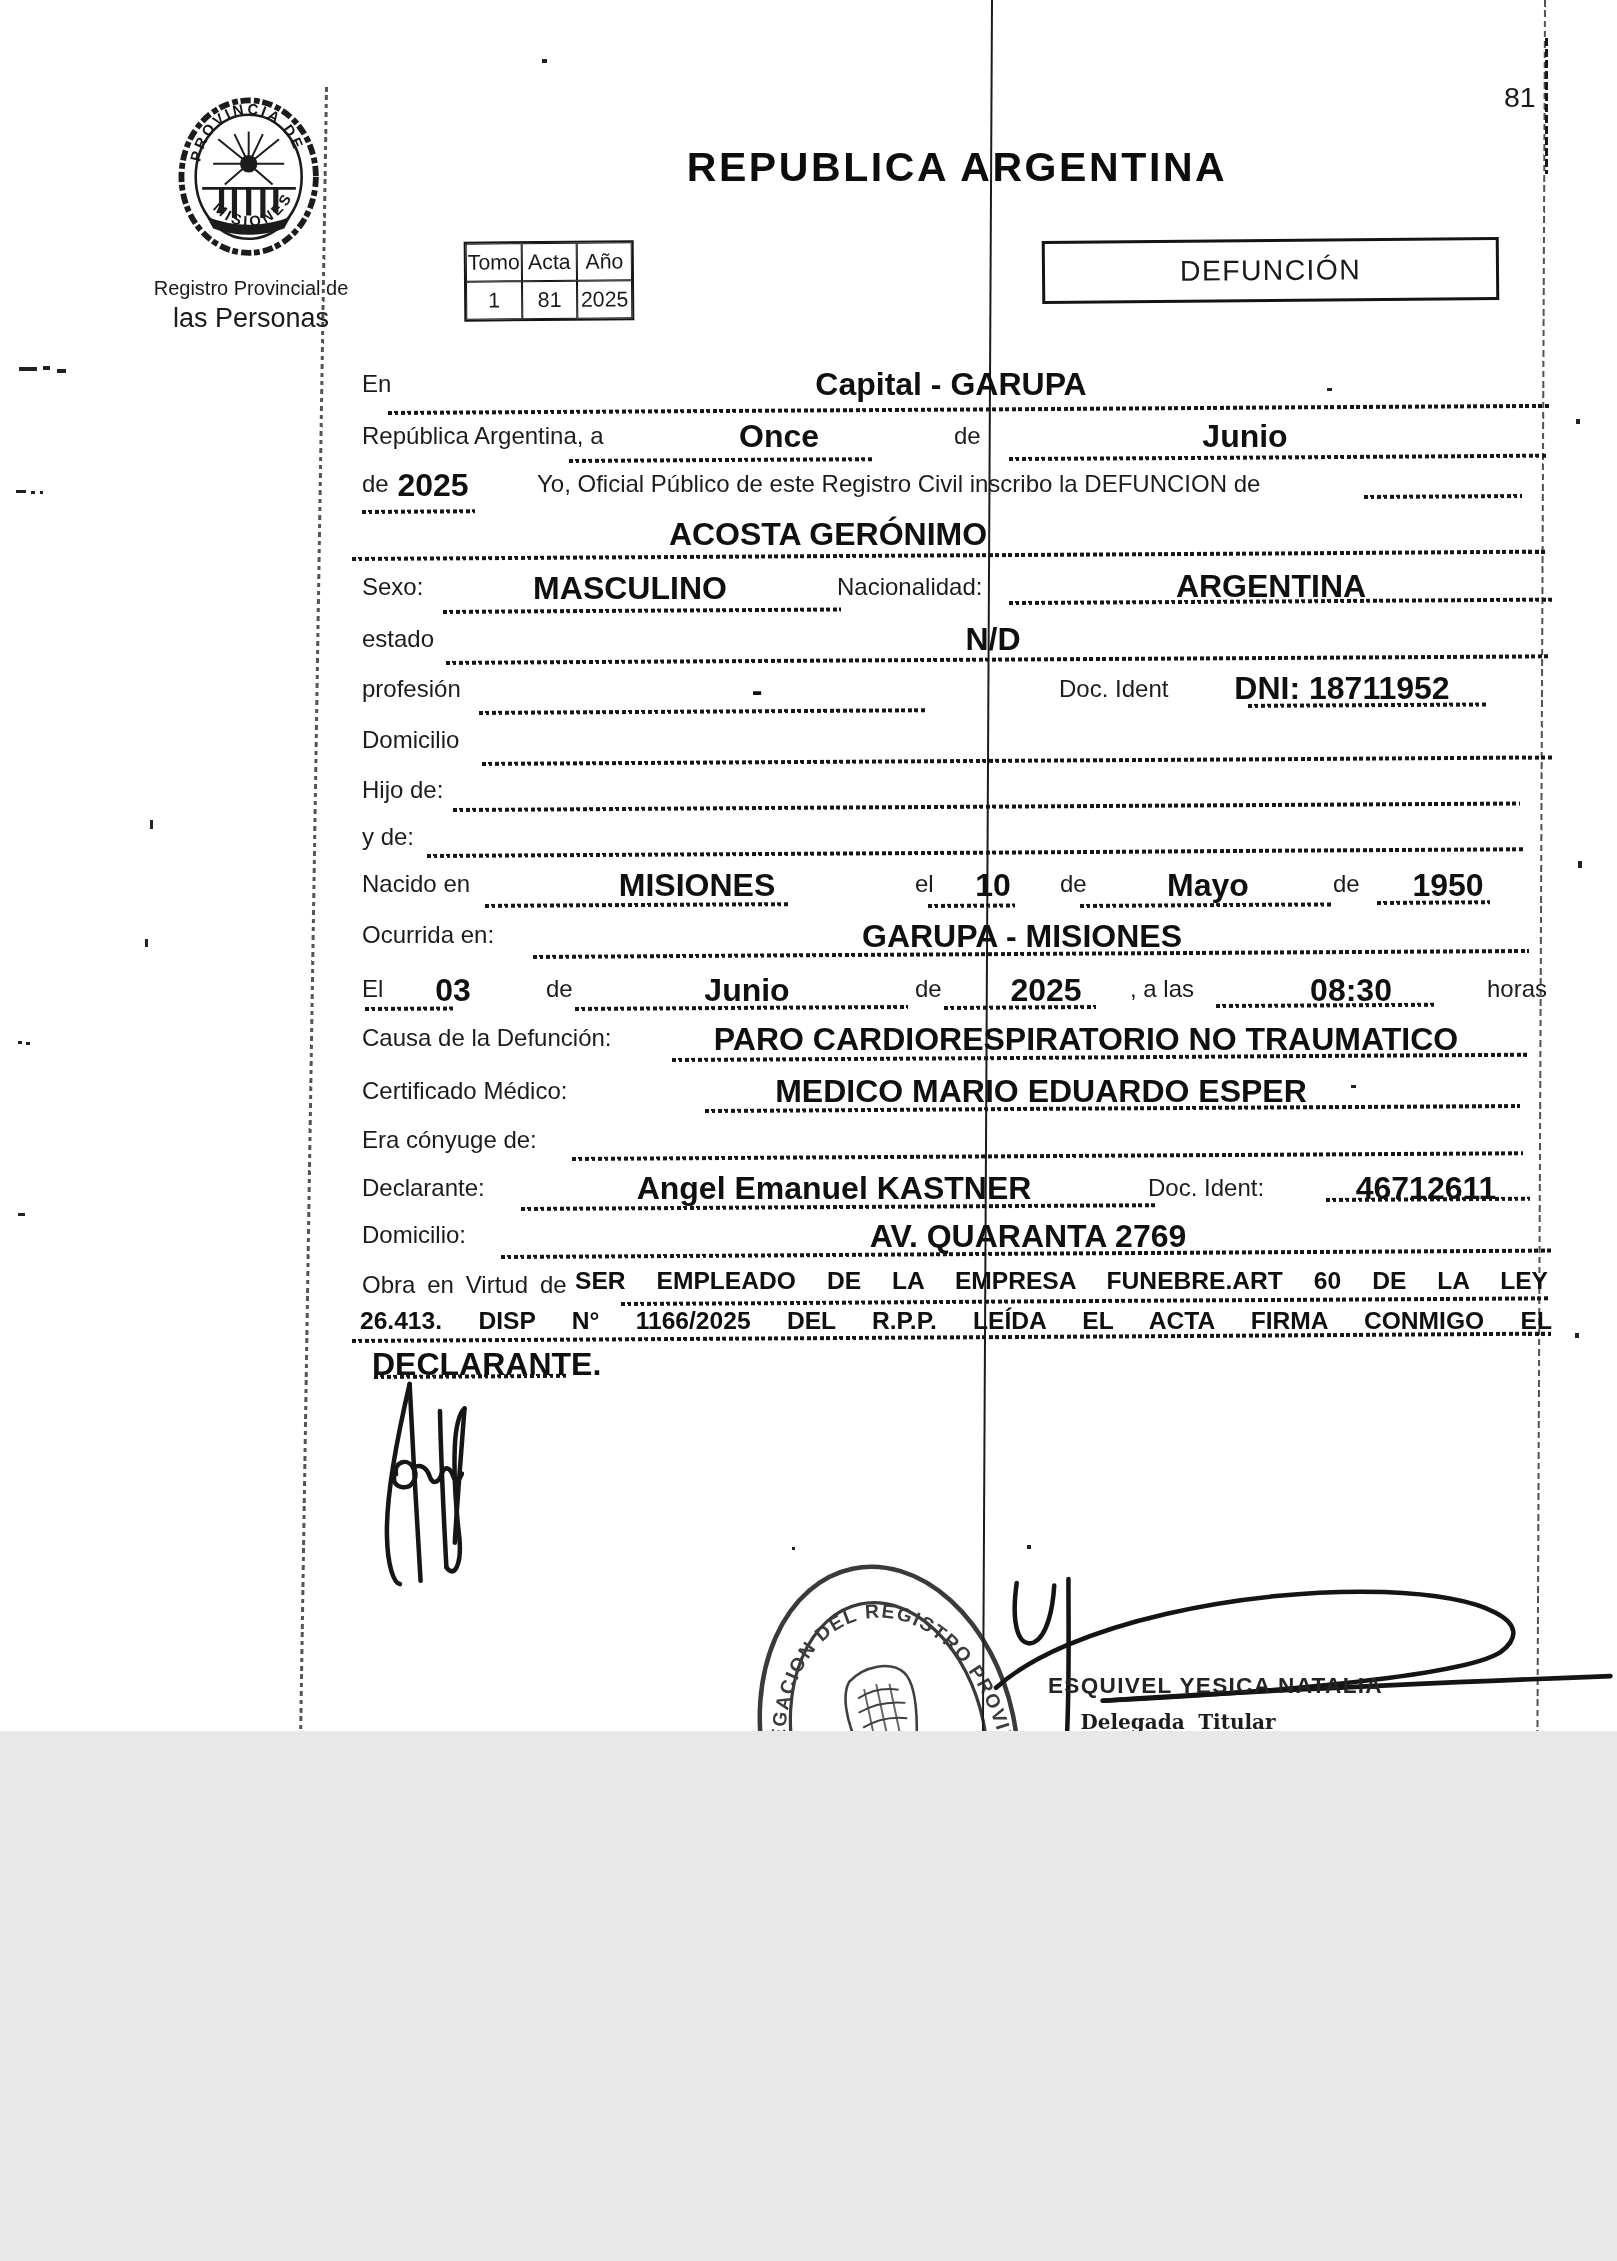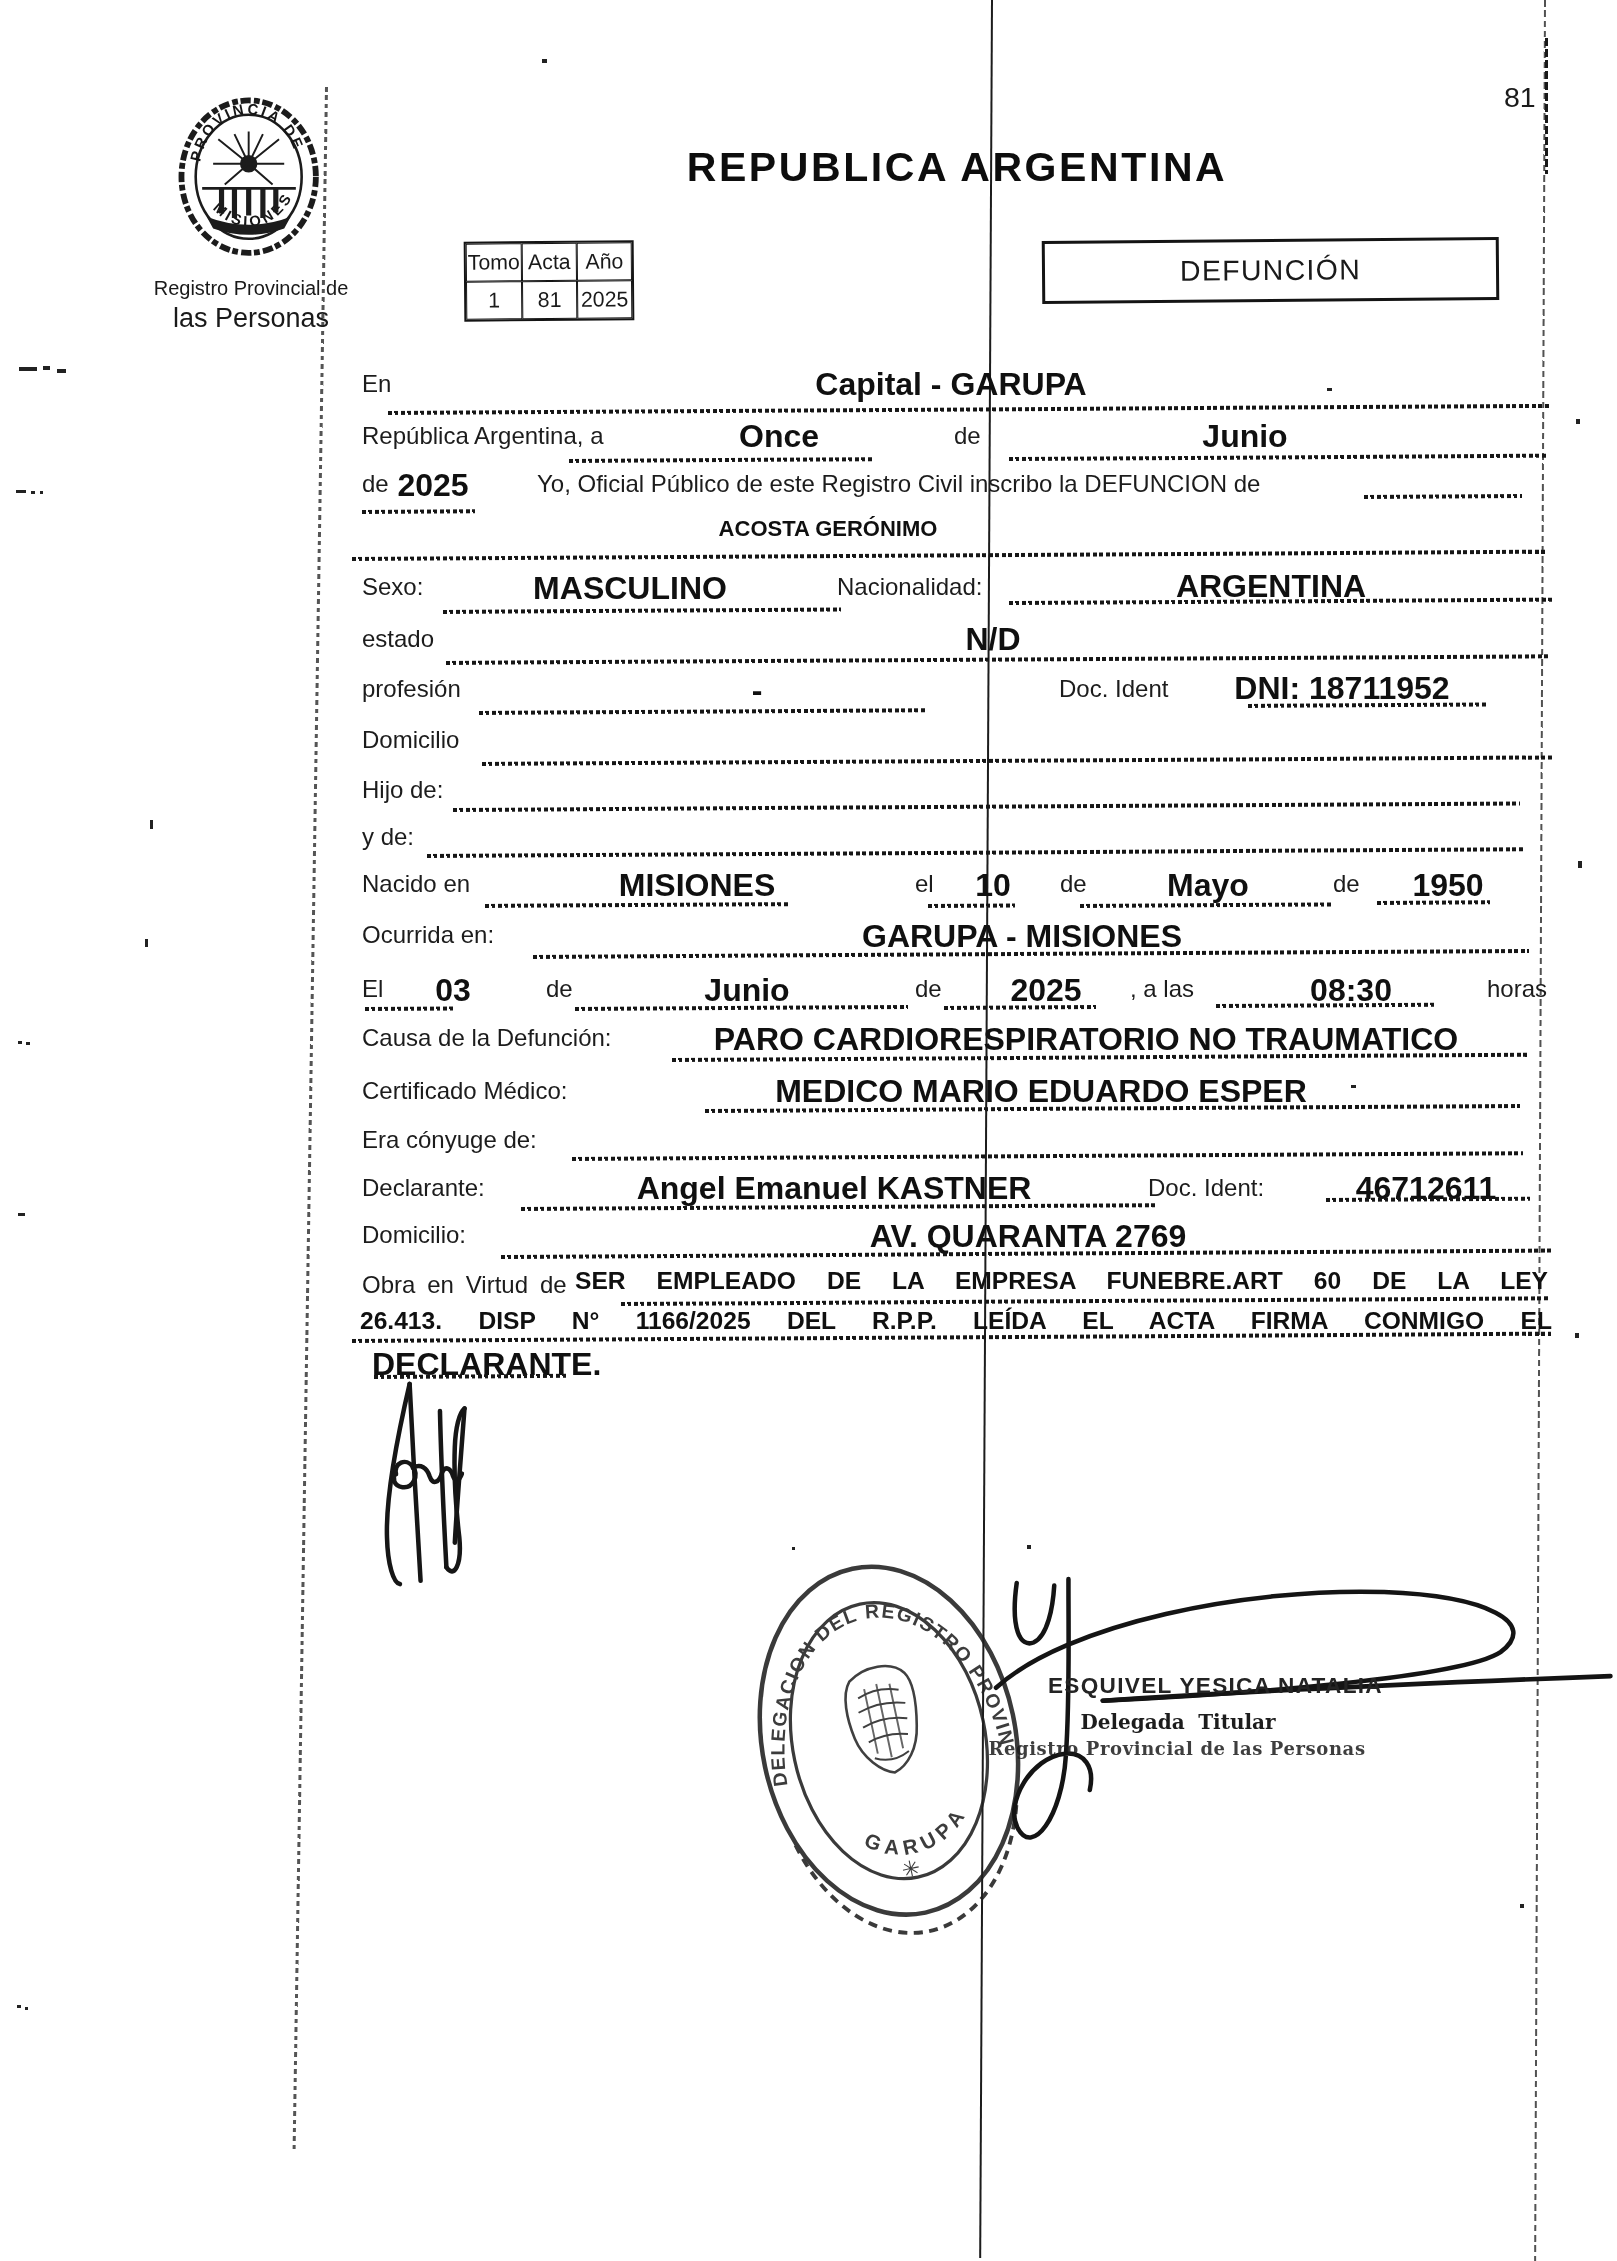--- a/index.html
+++ b/index.html
@@ -1,16 +1,16 @@
 <!DOCTYPE html>
 <html style="font-size:10.3px"><head>
 <meta charset="utf-8">
 <style>
   html,body{margin:0;padding:0;background:#e8e8e8;}
-  .page{position:relative;width:1617px;height:2261px;background:#fff;overflow:hidden;
+  .page{position:relative;width:1617px;height:1731px;background:#fff;overflow:hidden;
         font-family:"Liberation Sans","DejaVu Sans",sans-serif;color:#1a1a1a;}
   .abs{position:absolute;white-space:nowrap;}
   .lbl{position:absolute;white-space:nowrap;font-size:24px;color:#1c1c1c;}
   .val{position:absolute;white-space:nowrap;font-size:32px;font-weight:700;color:#101010;}
   .c{transform:translateX(-50%);}
   .dots{position:absolute;height:3.9px;background:repeating-linear-gradient(90deg,#161616 0 3.9px,transparent 3.9px 6.5px);
         transform:rotate(-0.35deg);transform-origin:left center;}
   .vline{position:absolute;transform-origin:top left;}
   .mark{position:absolute;background:#222;}
   .just{position:absolute;font-weight:700;font-size:24.6px;color:#101010;text-align:justify;text-align-last:justify;}
@@ -86,21 +86,21 @@
   <div class="val c" style="left:1245px;top:418px;">Junio</div>
   <div class="dots" style="left:569px;top:459px;width:304px;"></div>
   <div class="dots" style="left:1009px;top:457px;width:537px;"></div>
 
   <div class="lbl" style="left:362px;top:470px;">de</div>
   <div class="val c" style="left:433px;top:467px;">2025</div>
   <div class="lbl" style="left:537px;top:470px;">Yo, Oficial Público de este Registro Civil inscribo la DEFUNCION de</div>
   <div class="dots" style="left:362px;top:510px;width:113px;"></div>
   <div class="dots" style="left:1364px;top:495px;width:158px;"></div>
 
-  <div class="val c" style="left:828px;top:516px;font-size:22px;">ACOSTA GERÓNIMO</div>
+  <div class="val c" style="left:828px;top:516px;font-size:32px;">ACOSTA GERÓNIMO</div>
   <div class="dots" style="left:352px;top:557px;width:1196px;"></div>
 
   <div class="lbl" style="left:362px;top:573px;">Sexo:</div>
   <div class="val c" style="left:630px;top:570px;">MASCULINO</div>
   <div class="lbl" style="left:837px;top:573px;">Nacionalidad:</div>
   <div class="val c" style="left:1271px;top:568px;">ARGENTINA</div>
   <div class="dots" style="left:443px;top:610px;width:398px;"></div>
   <div class="dots" style="left:1009px;top:601px;width:543px;"></div>
 
   <div class="lbl" style="left:362px;top:625px;">estado</div>

